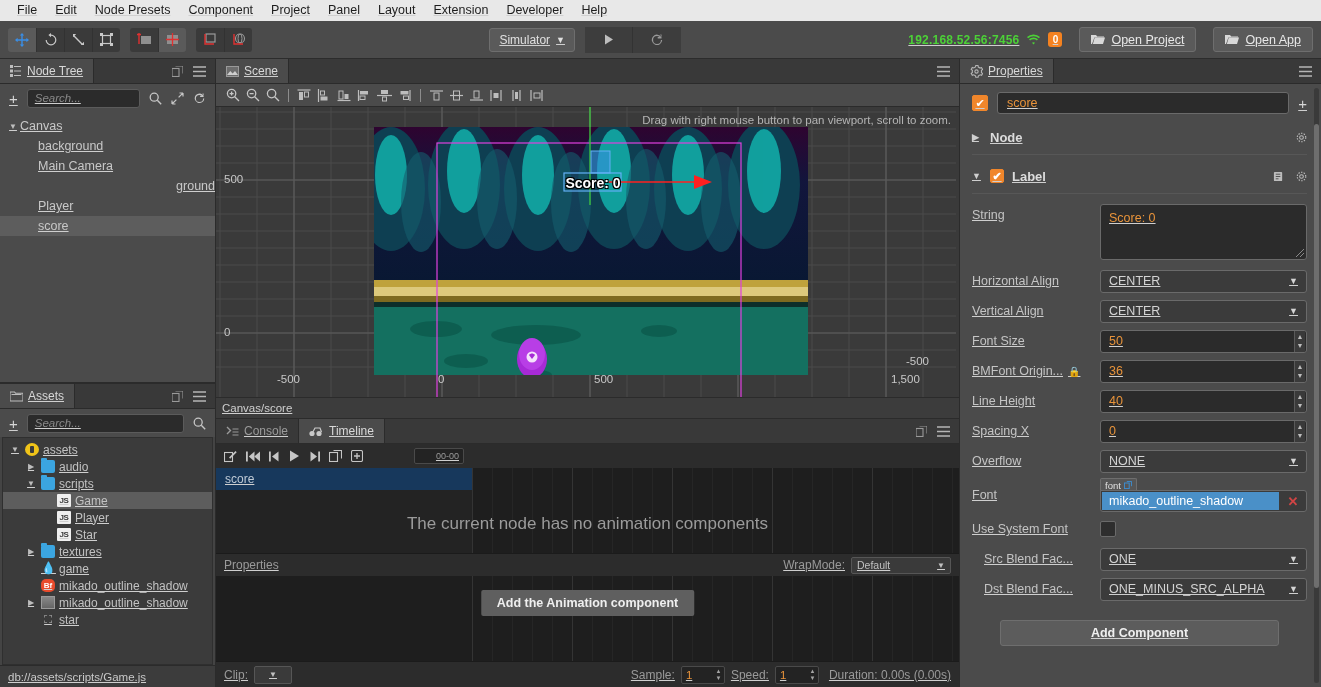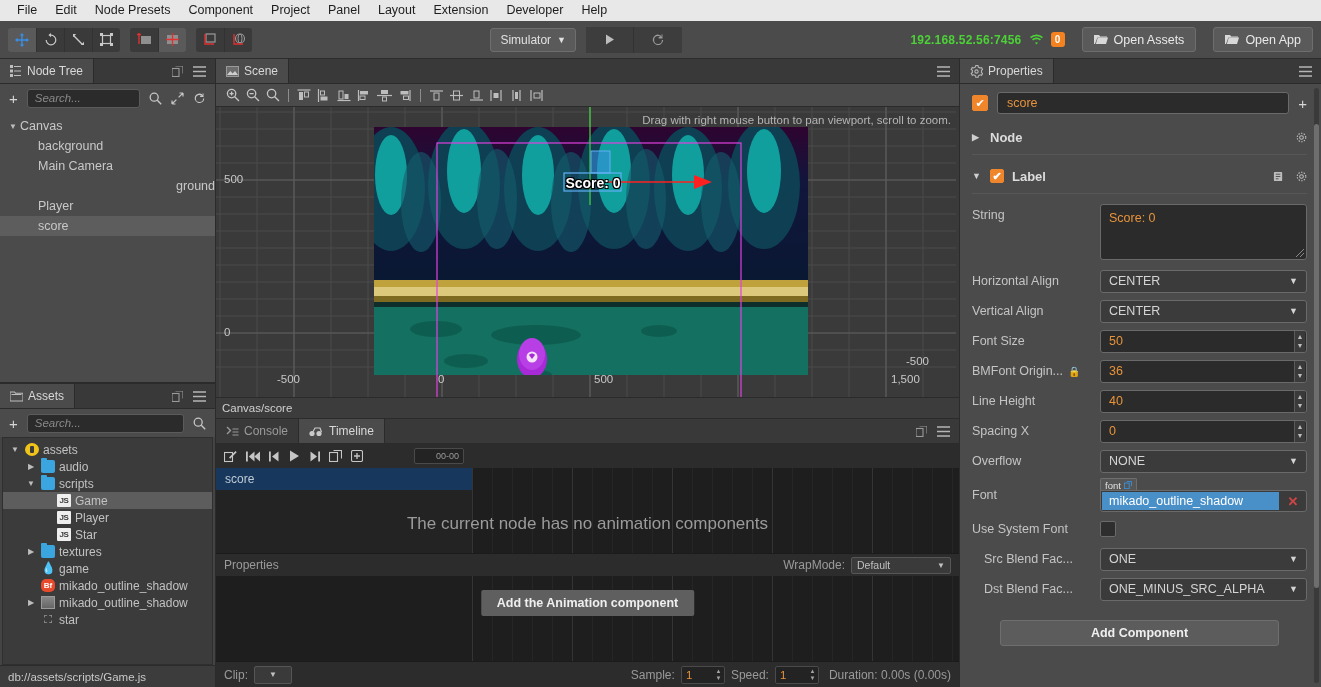--- a/index.html
+++ b/index.html
@@ -5,21 +5,21 @@
   * { box-sizing: border-box; margin: 0; padding: 0; }
   html, body {
     width: 1321px; height: 687px;
     background: #3c3c3c;
     font-family: "Liberation Sans", sans-serif;
     font-size: 12px;
     color: #cfcfcf;
     overflow: hidden;
     -webkit-font-smoothing: antialiased;
   }
-  .app { width: 1321px; height: 687px; position: relative; display: flex; flex-direction: column; }
+  .app { width: 1321px; height: 687px; position: relative; display: flex; flex-direction: column; text-decoration: underline; }
 
   
   .menubar {
     height: 21px; background: #e8e8e8; color: #1d1d1d;
     display: flex; align-items: center; padding-left: 8px; flex: 0 0 21px;
     font-size: 12.5px;
   }
   .menubar .mi { padding: 0 9px; line-height: 21px; white-space: nowrap; cursor: default; }
 
   
@@ -297,21 +297,21 @@
           </svg>
       </span>
       <span class="badge-count">0</span>
       <div class="openbtn">
         <span>
           <svg width="14" height="11" viewBox="0 0 14 11">
               <path d="M0 1h5l1.2 1.4H13v1H3.4L1 10H0z" fill="#d8d8d8"></path>
               <path d="M3.8 3.6H14L12 10H1.8z" fill="#d8d8d8"></path>
             </svg>
         </span>
-        <span>Open Assets</span>
+        <span>Open Project</span>
       </div>
       <div class="openbtn">
         <span>
           <svg width="14" height="11" viewBox="0 0 14 11">
               <path d="M0 1h5l1.2 1.4H13v1H3.4L1 10H0z" fill="#d8d8d8"></path>
               <path d="M3.8 3.6H14L12 10H1.8z" fill="#d8d8d8"></path>
             </svg>
         </span>
         <span>Open App</span>
       </div>

